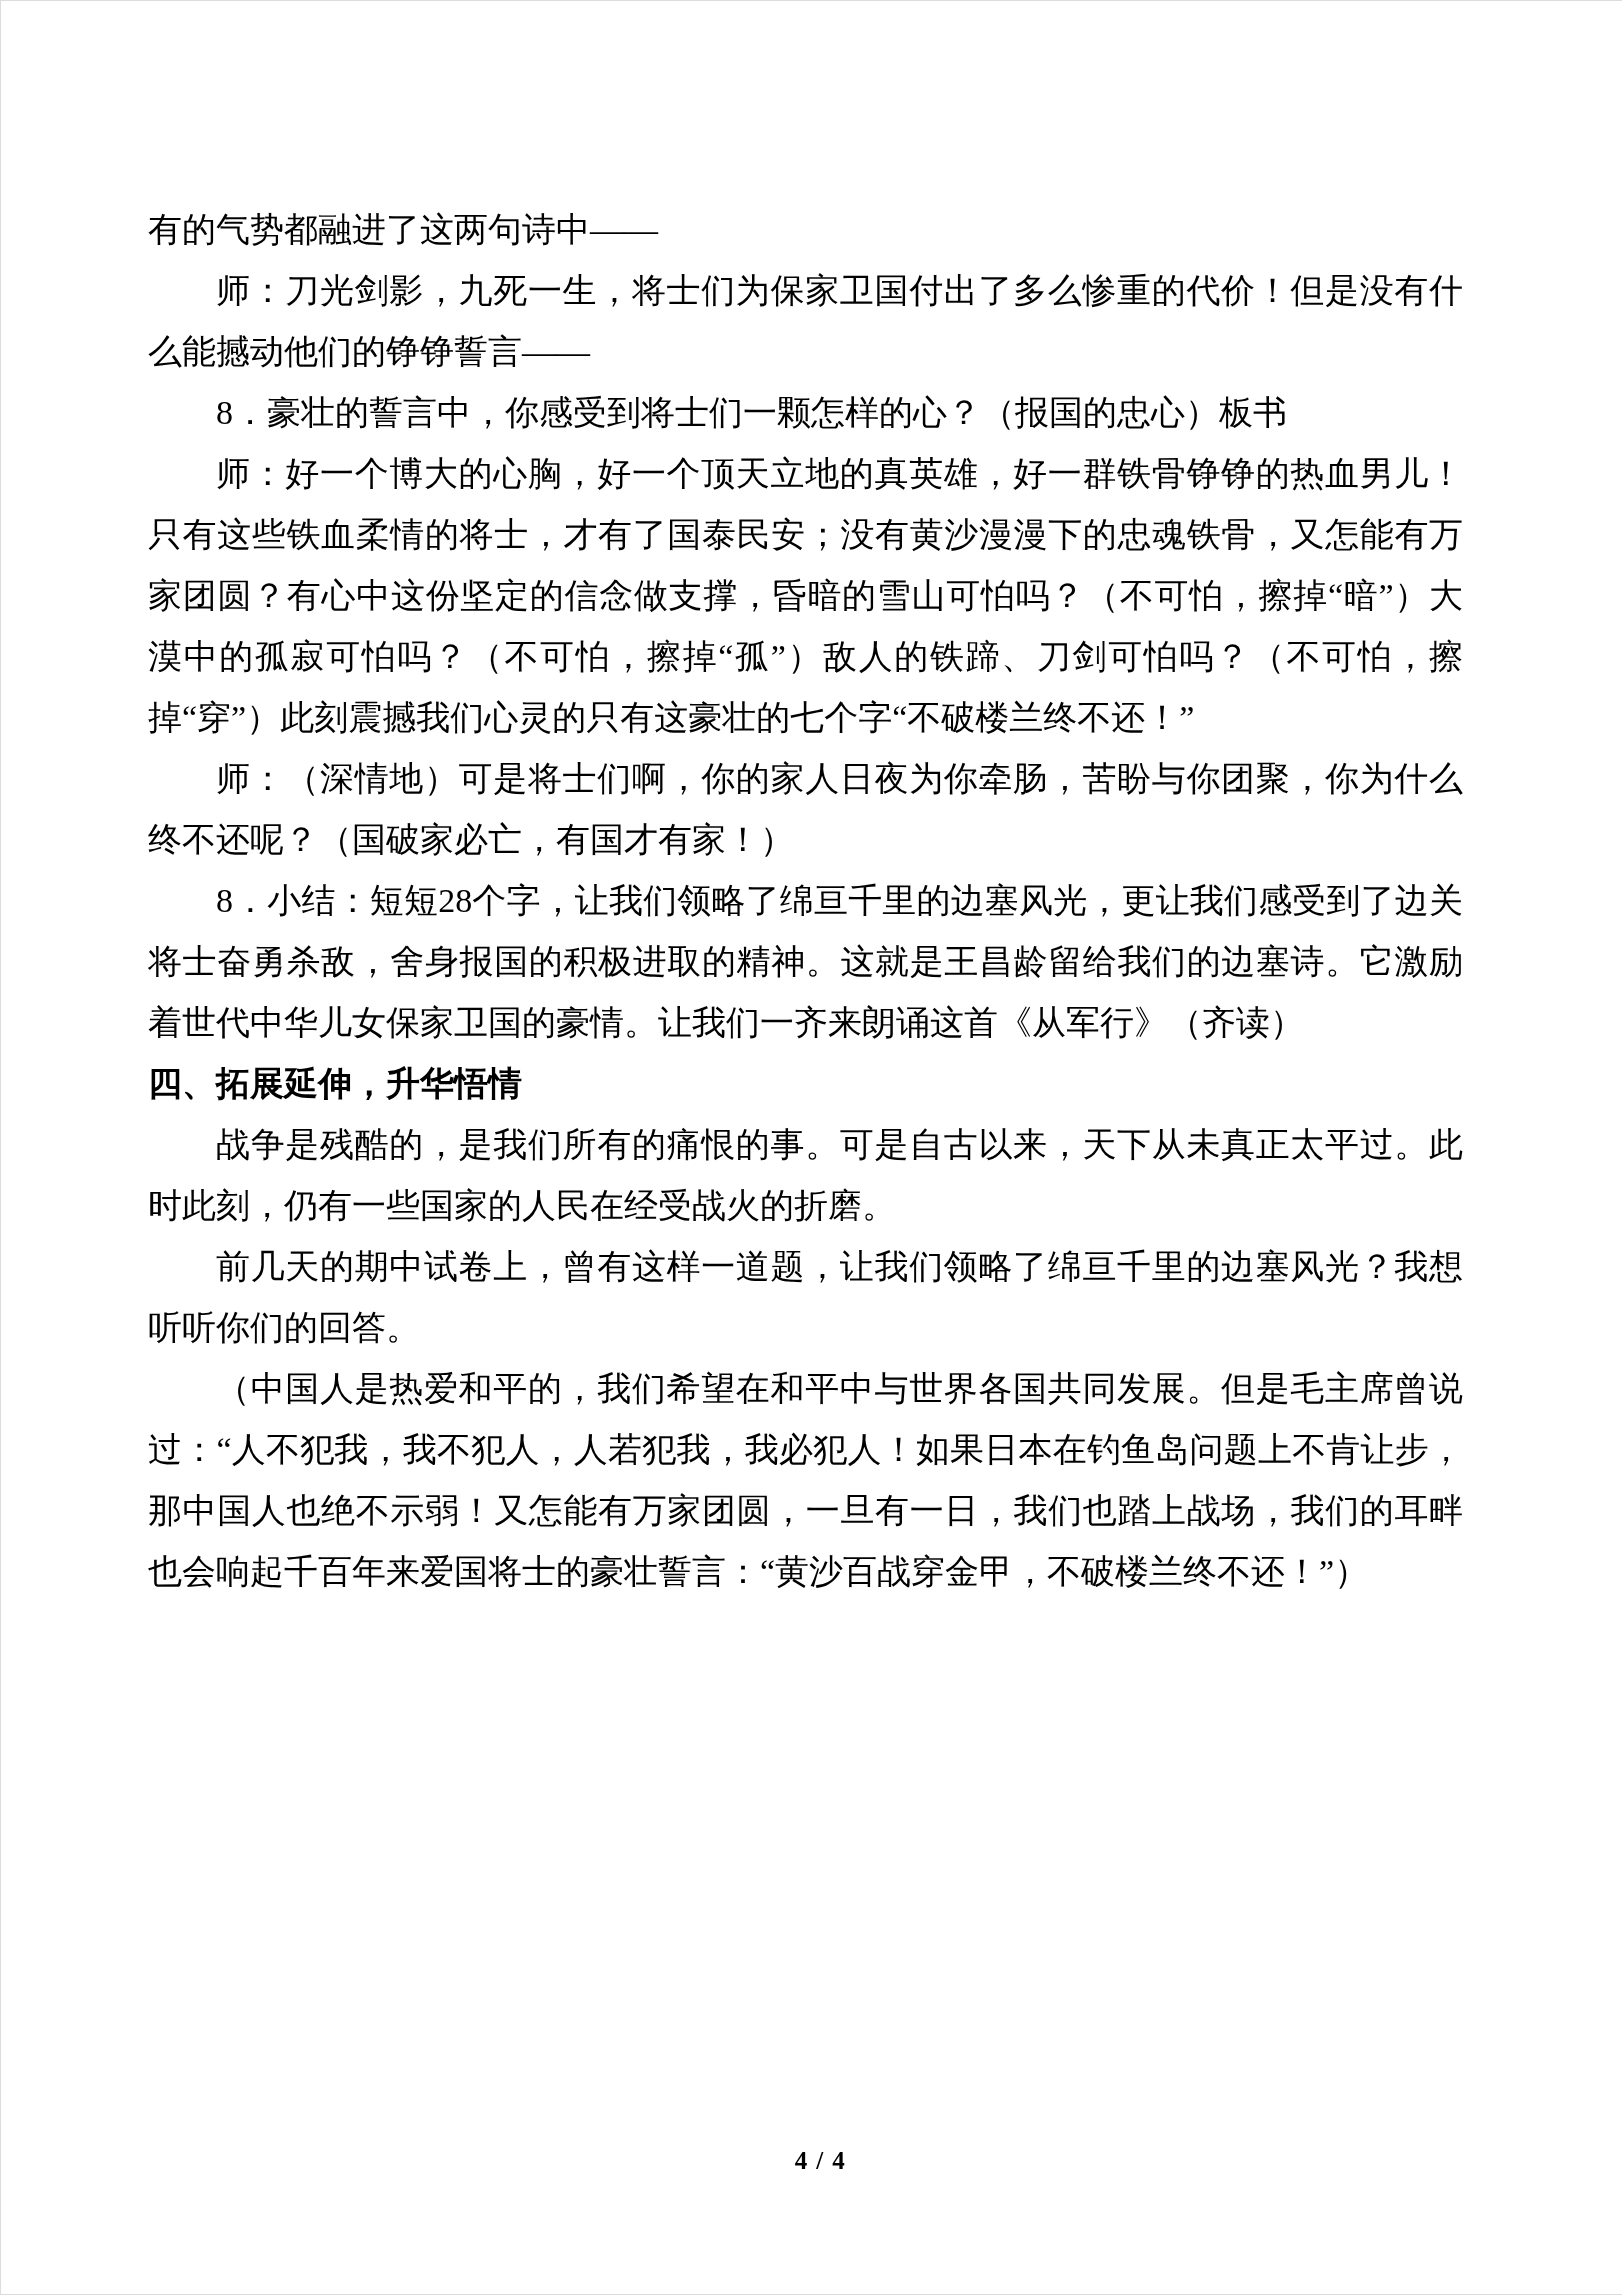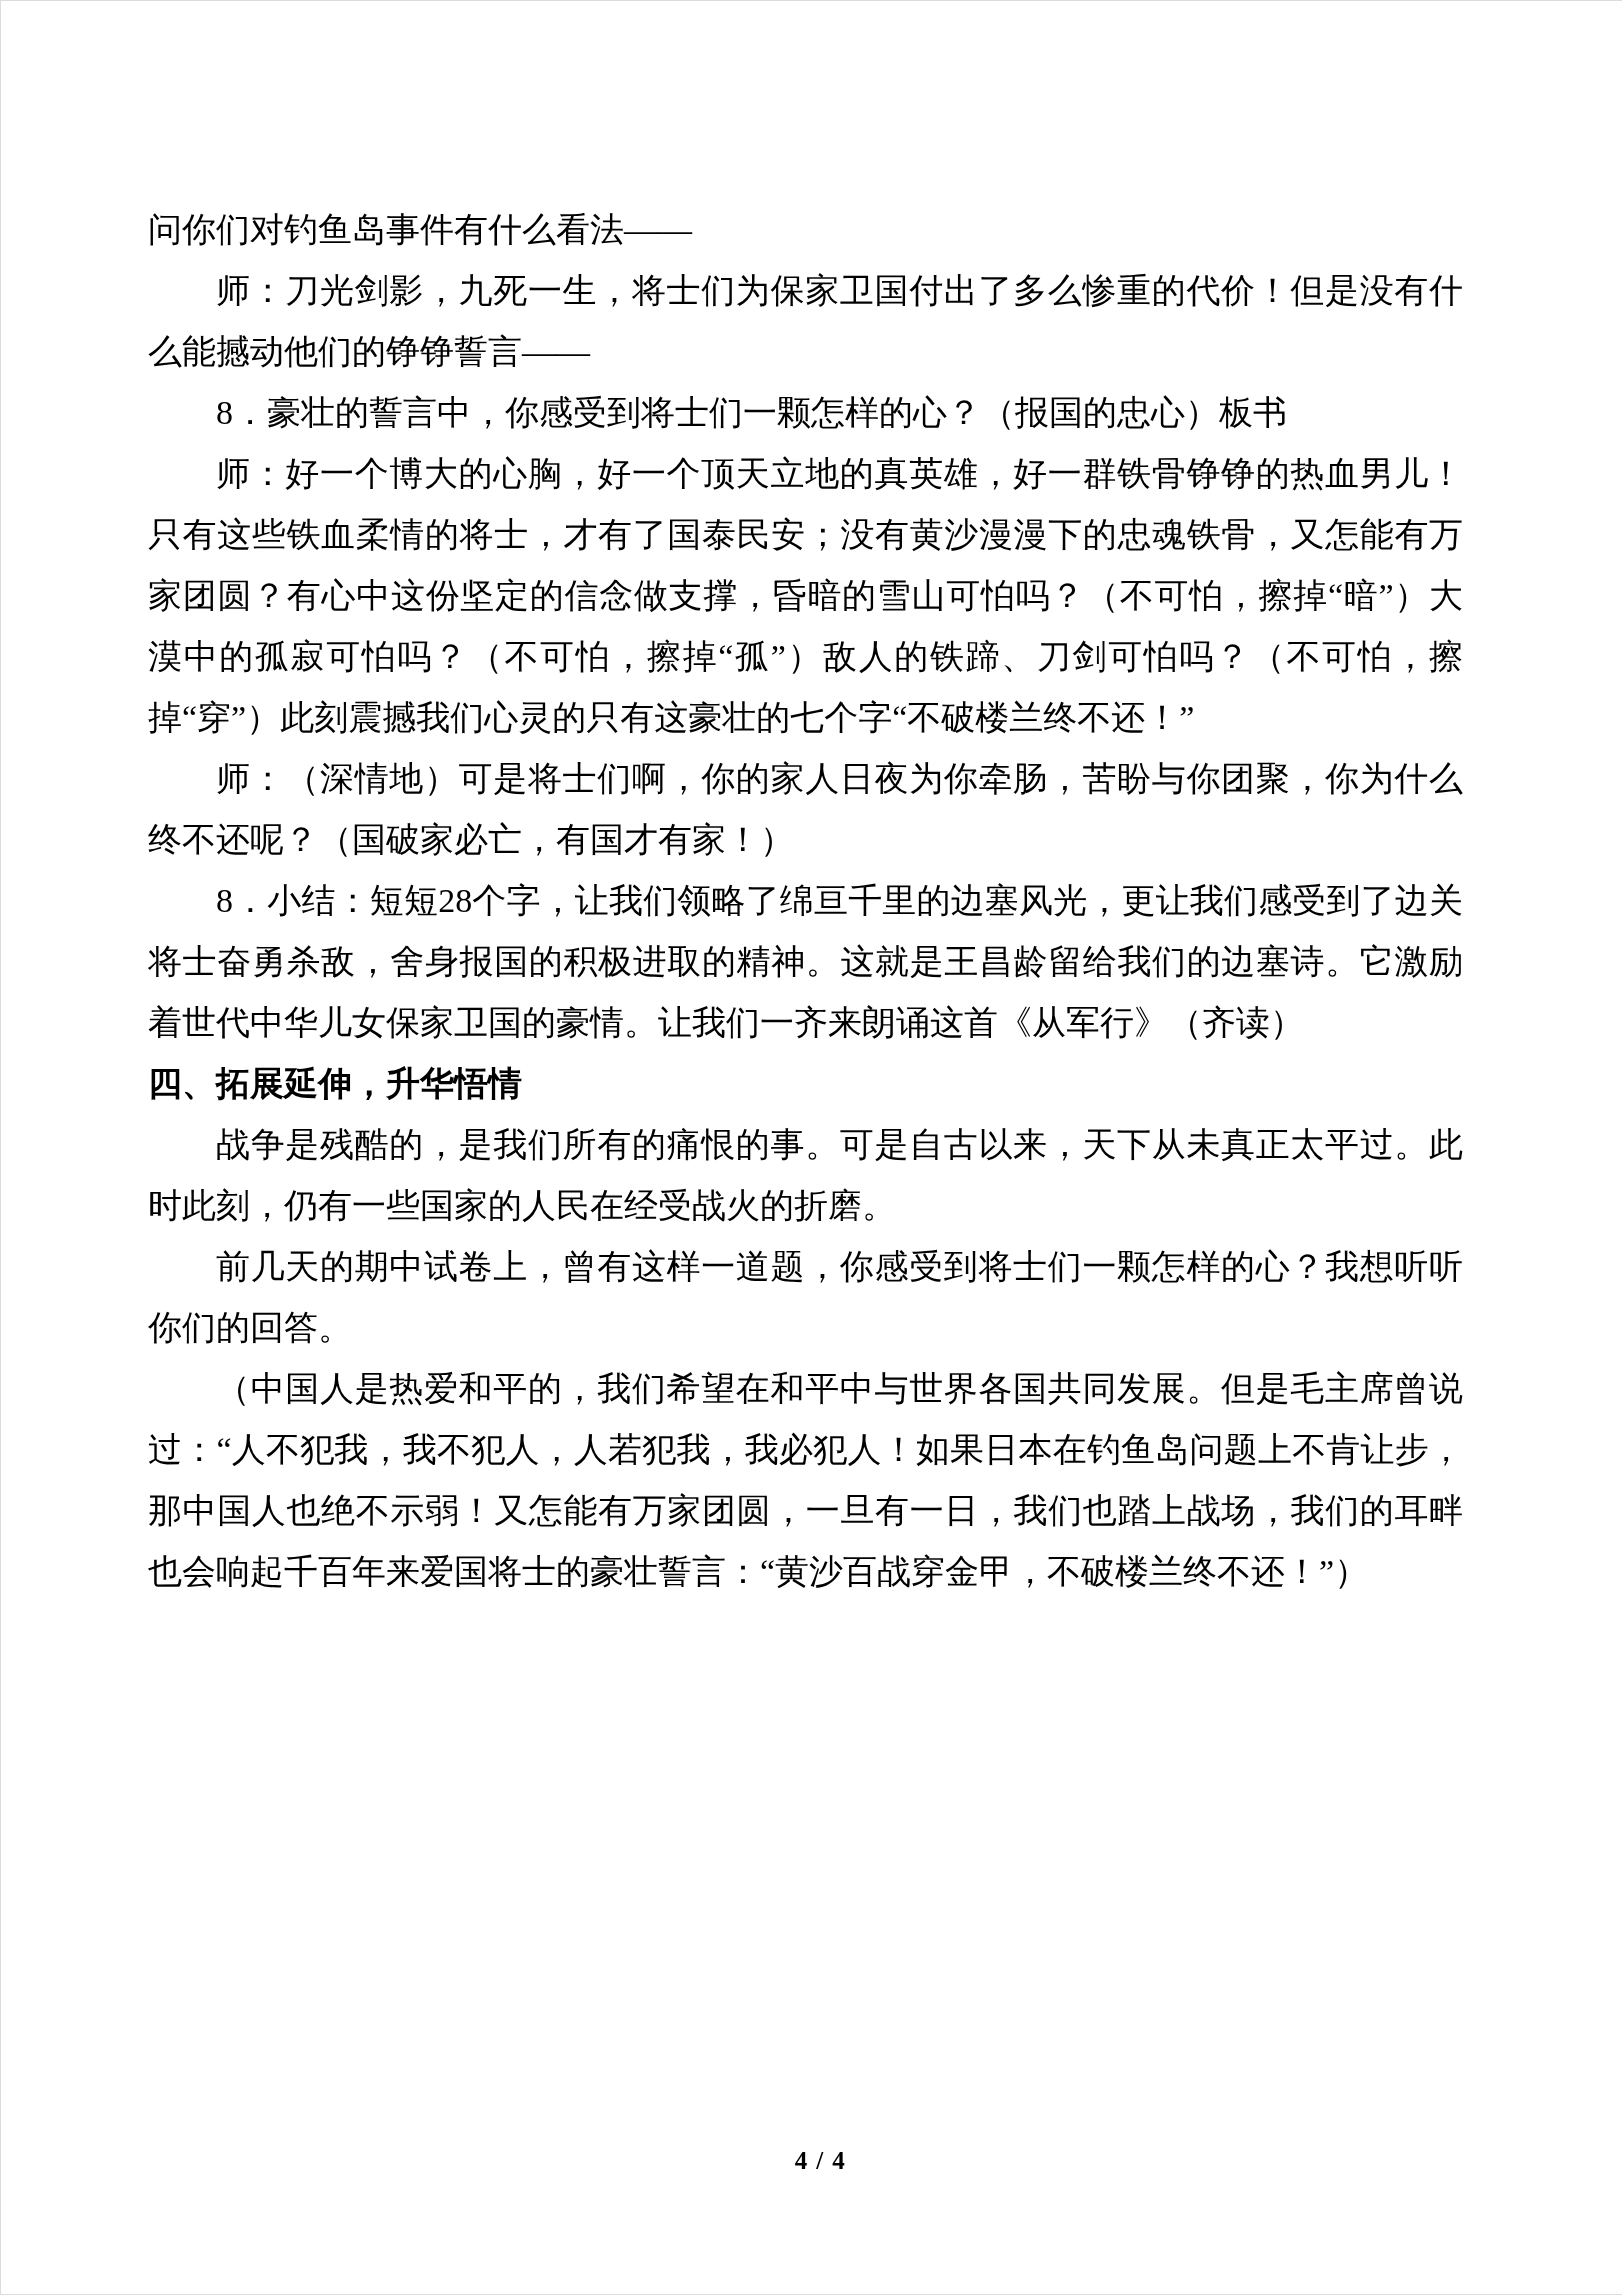--- a/index.html
+++ b/index.html
@@ -59,28 +59,28 @@
     color: #000000;
     letter-spacing: 1.4px;
     margin-left: 16px;
   }
 </style>
 </head>
 <body>
 
 <div class="page">
   <div class="content">
-      <p class="para">问你们对钓鱼岛事件有什么看法——</p>
+      <p class="para">有的气势都融进了这两句诗中——</p>
       <p class="para indent">师：刀光剑影，九死一生，将士们为保家卫国付出了多么惨重的代价！但是没有什么能撼动他们的铮铮誓言——</p>
       <p class="para indent">8．豪壮的誓言中，你感受到将士们一颗怎样的心？（报国的忠心）板书</p>
       <p class="para indent">师：好一个博大的心胸，好一个顶天立地的真英雄，好一群铁骨铮铮的热血男儿！只有这些铁血柔情的将士，才有了国泰民安；没有黄沙漫漫下的忠魂铁骨，又怎能有万家团圆？有心中这份坚定的信念做支撑，昏暗的雪山可怕吗？（不可怕，擦掉“暗”）大漠中的孤寂可怕吗？（不可怕，擦掉“孤”）敌人的铁蹄、刀剑可怕吗？（不可怕，擦掉“穿”）此刻震撼我们心灵的只有这豪壮的七个字“不破楼兰终不还！”</p>
       <p class="para indent">师：（深情地）可是将士们啊，你的家人日夜为你牵肠，苦盼与你团聚，你为什么终不还呢？（国破家必亡，有国才有家！）</p>
       <p class="para indent">8．小结：短短28个字，让我们领略了绵亘千里的边塞风光，更让我们感受到了边关将士奋勇杀敌，舍身报国的积极进取的精神。这就是王昌龄留给我们的边塞诗。它激励着世代中华儿女保家卫国的豪情。让我们一齐来朗诵这首《从军行》（齐读）</p>
       <p class="para bold">四、拓展延伸，升华悟情</p>
       <p class="para indent">战争是残酷的，是我们所有的痛恨的事。可是自古以来，天下从未真正太平过。此时此刻，仍有一些国家的人民在经受战火的折磨。</p>
-      <p class="para indent">前几天的期中试卷上，曾有这样一道题，你感受到将士们一颗怎样的心？我想听听你们的回答。</p>
+      <p class="para indent">前几天的期中试卷上，曾有这样一道题，让我们领略了绵亘千里的边塞风光？我想听听你们的回答。</p>
       <p class="para indent">（中国人是热爱和平的，我们希望在和平中与世界各国共同发展。但是毛主席曾说过：“人不犯我，我不犯人，人若犯我，我必犯人！如果日本在钓鱼岛问题上不肯让步，那中国人也绝不示弱！又怎能有万家团圆，一旦有一日，我们也踏上战场，我们的耳畔也会响起千百年来爱国将士的豪壮誓言：“黄沙百战穿金甲，不破楼兰终不还！”）</p>
     </div>
   <div class="footer">
     <span class="page-num">4 / 4</span>
   </div>
 </div>
 
 
 </body></html>

